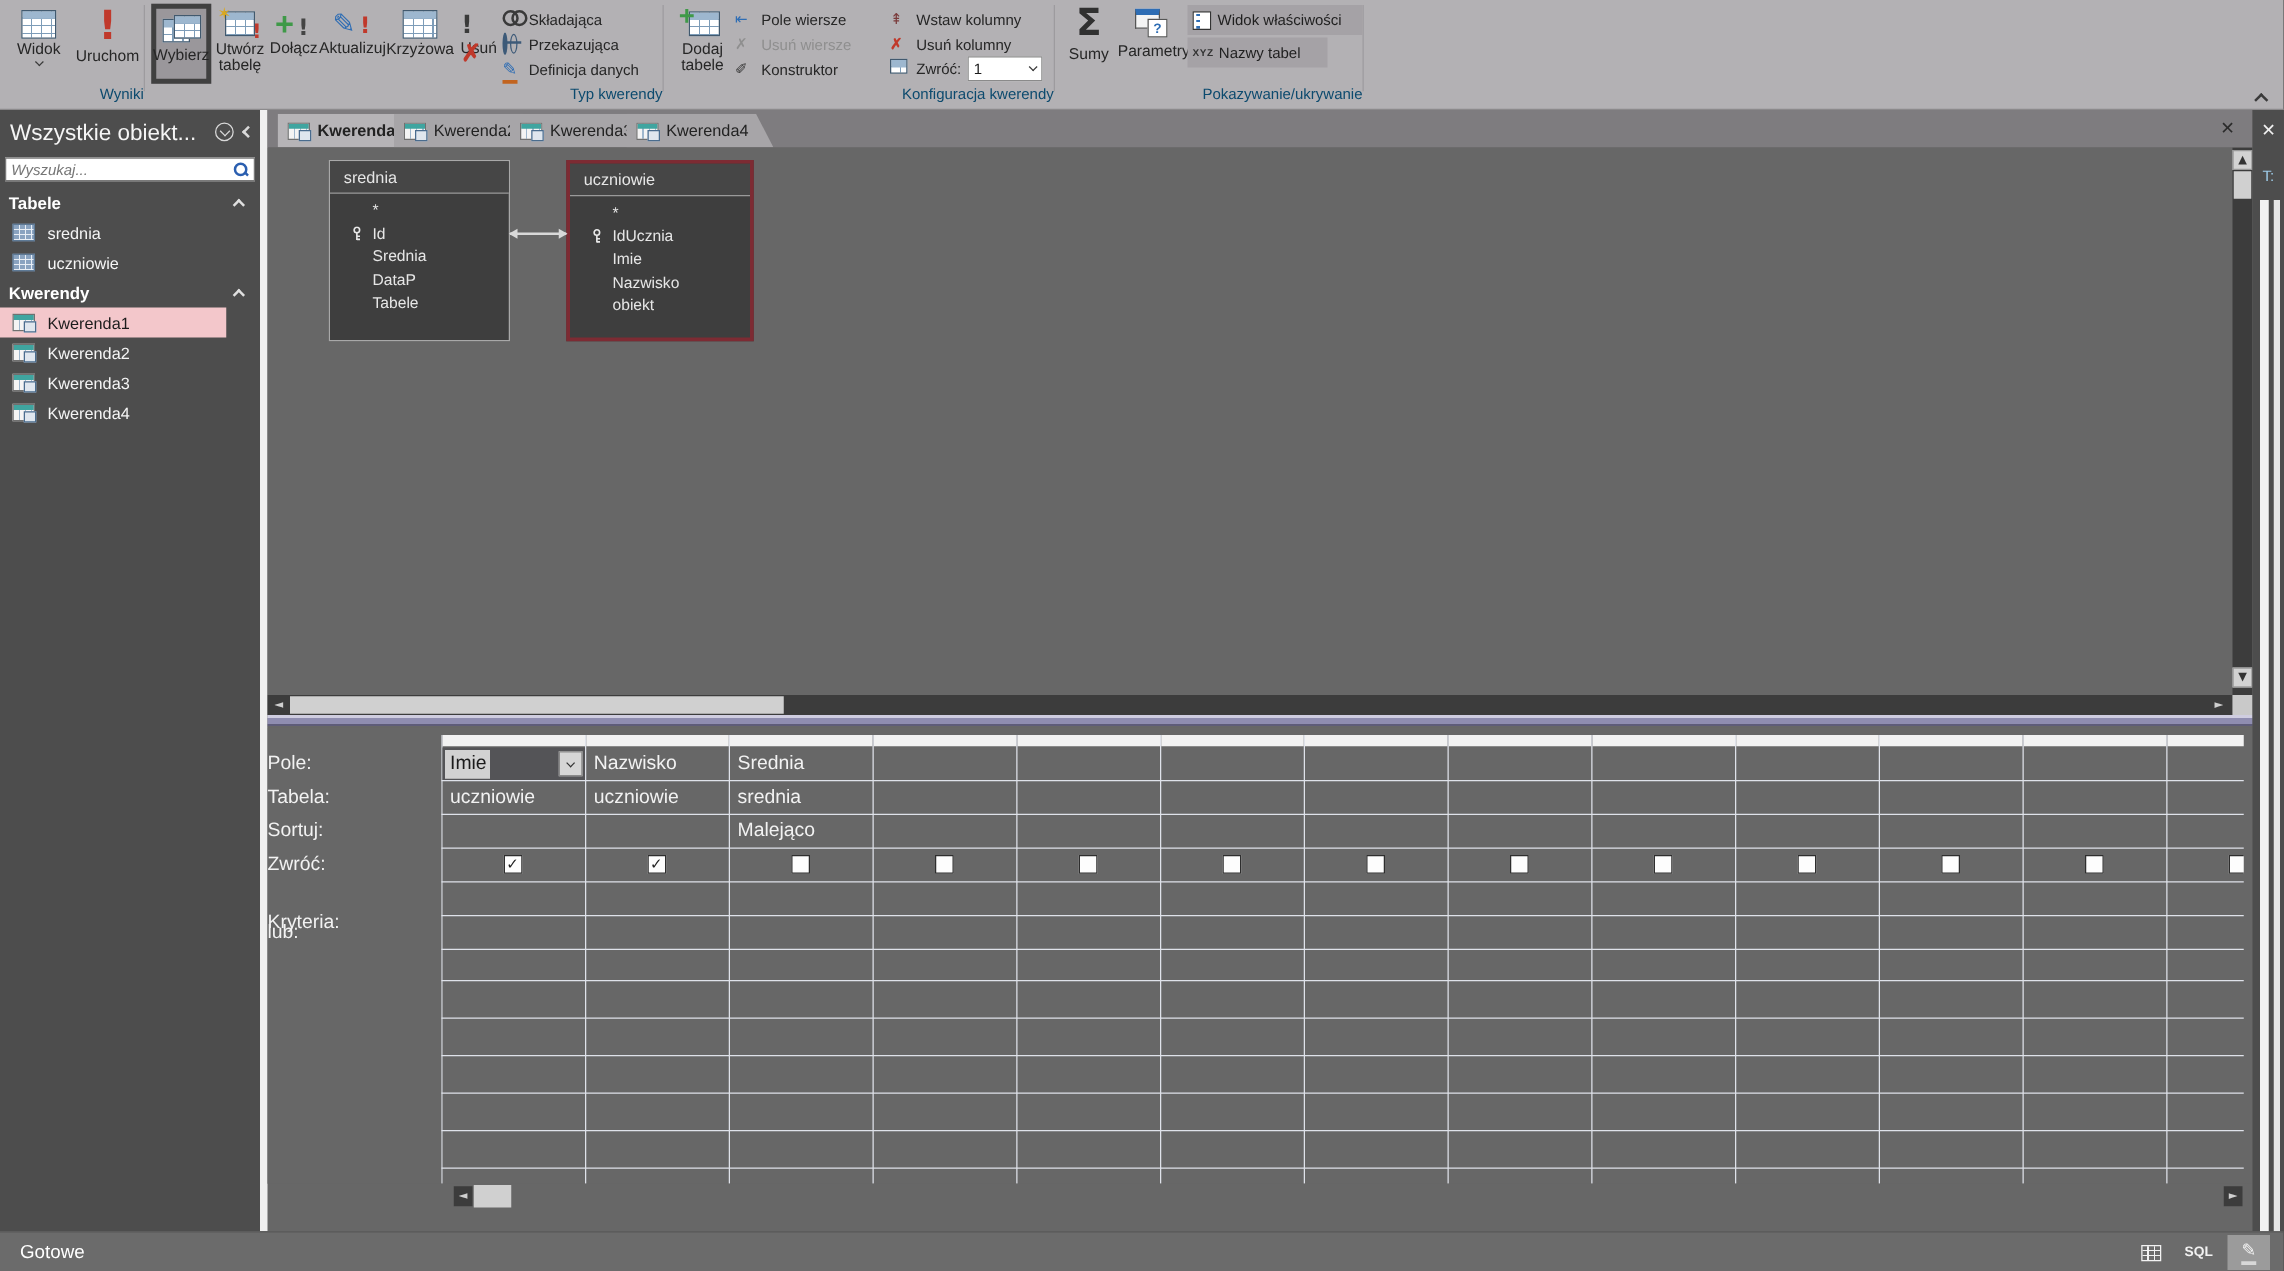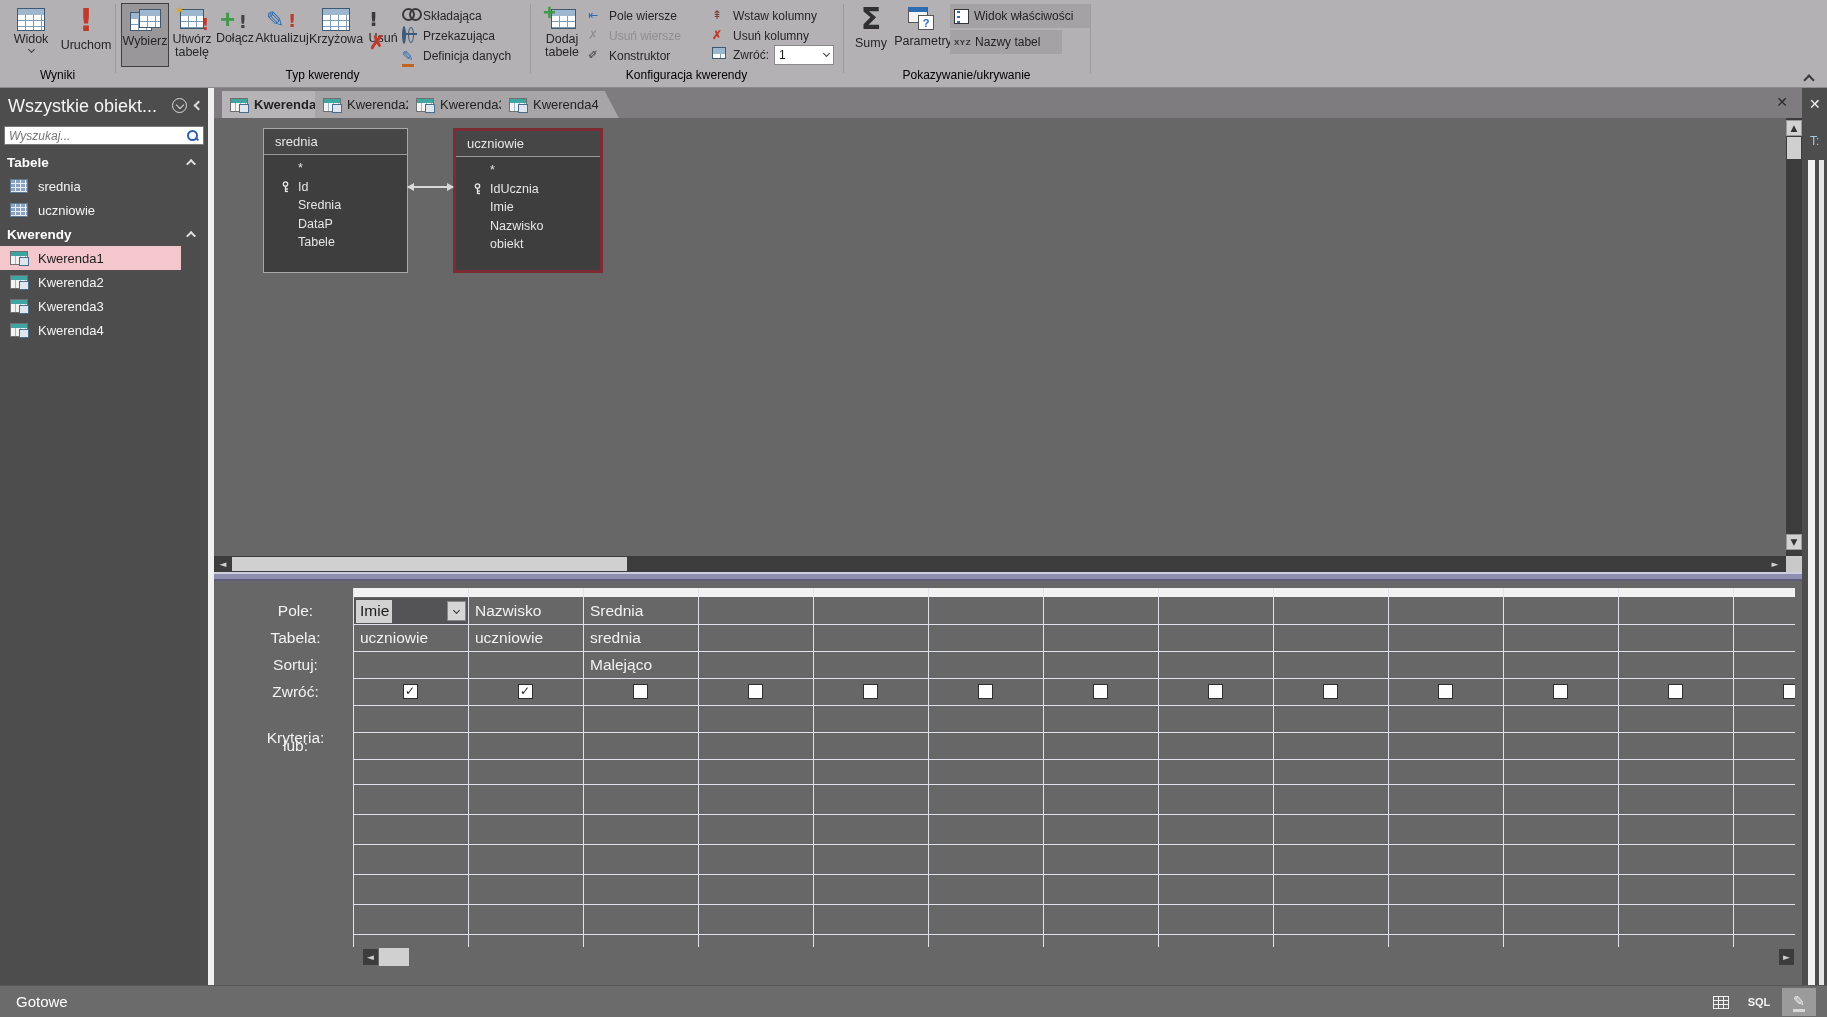--- a/index.html
+++ b/index.html
@@ -7,24 +7,24 @@
   #app {
     position:relative; width:1827px; height:1017px; overflow:hidden;
     font-family:"Liberation Sans", sans-serif; -webkit-font-smoothing:antialiased;
     background:#676767;
   }
   .abs { position:absolute; }
 
   
   #ribbon { left:0; top:0; width:1827px; height:88px; background:#b3b1b4; border-bottom:1px solid #8c8a8c; }
   .rib-sep { position:absolute; top:4px; bottom:14px; width:1px; background:#9d9b9e; }
-  .grp-label { position:absolute; top:68px; height:16px; font-size:12px; color:#000000; text-align:center; }
+  .grp-label { position:absolute; top:68px; height:16px; font-size:12px; color:#0c4a6e; text-align:right; }
   .bigbtn { position:absolute; top:3px; height:64px; display:flex; flex-direction:column; align-items:center; color:#262626; font-size:12.5px; cursor:default; }
   .bigbtn .lbl { margin-top:2px; line-height:13px; text-align:center; white-space:pre-line; }
-  .bigbtn.pressed { background:#9a979b; border:1px solid #404040; }
+  .bigbtn.pressed { background:#9a979b; border:4px solid #404040; }
   .smallbtn { position:absolute; height:19px; display:flex; align-items:center; font-size:12px; color:#262626; white-space:nowrap; }
   .smallbtn .si { width:17px; height:15px; margin-right:4px; position:relative; flex:none; }
   .smallbtn.disabled { color:#8f8f8f; }
   .hl-block { position:absolute; background:#a5a2a6; display:flex; align-items:center; font-size:12px; color:#1f1f1f; padding-left:4px; }
 
   
   .tbl-icon { position:relative; background:#fff; border:1px solid #41596e;
      background-image:
        linear-gradient(#9db7cf 0 0),
        repeating-linear-gradient(to right, transparent 0 7px, #7d9cb8 7px 8px),
@@ -82,21 +82,21 @@
   .sb-track { position:absolute; background:#3c3c3c; }
   .sb-btn { position:absolute; background:#3c3c3c; color:#cfcfcf; font-size:9px; display:flex; align-items:center; justify-content:center; font-family:"DejaVu Sans",sans-serif; }
   .sb-btn.light { background:#d2d2d2; color:#333; border:1px solid #9a9a9a; }
   .sb-thumb { position:absolute; background:#d0d0d0; }
 
   #splitter { left:214px; top:572px; width:1588px; height:10px;
      background:linear-gradient(#cfcde0 0 2.5px, #8f8db0 2.5px 7px, #5e5c78 7px 9px, #676767 9px); }
 
   
   #gridpane { left:214px; top:582px; width:1588px; height:365px; background:#676767; overflow:hidden; }
-  .row-label { position:absolute; left:0; width:133px; text-align:center; font-size:15.5px; color:#f2f2f2; height:27px; line-height:27px;padding-left:30px; }
+  .row-label { position:absolute; left:0; width:133px; text-align:left; font-size:15.5px; color:#f2f2f2; height:27px; line-height:27px; }
   #grid-cells { position:absolute; left:139px; top:0; width:1442px; height:365px; overflow:hidden; }
   .hdr-seg { position:absolute; top:6px; height:9px; background:#f2f2f2; }
   .vline { position:absolute; top:6px; width:1px; height:359px; background:#dfe2ea; }
   .hline { position:absolute; left:0; width:1500px; height:1px; background:#dfe2ea; }
   .gcell { position:absolute; height:27px; line-height:27px; font-size:15.5px; color:#f2f2f2; padding-left:7px; white-space:nowrap; overflow:hidden; }
   .gcheck { position:absolute; width:15px; height:15px; background:#fdfdfd; border:1px solid #2e2e2e; font-family:"DejaVu Sans",sans-serif; font-size:12px; line-height:13px; text-align:center; color:#222; }
   #pole-combo { position:absolute; height:26px; background:#545457; display:flex; align-items:center; }
   #pole-combo .sel-text { background:#d2d2d2; color:#1b1b1b; font-size:15.5px; padding:2px 3px 3px 4px; margin-left:2px; }
   #pole-combo .dd-btn { position:absolute; right:2px; top:3px; width:19px; height:20px; background:#d6d6d6; border:1px solid #898989; display:flex; align-items:center; justify-content:center; }
   #pole-combo .dd-btn .chev { width:5px; height:5px; border-color:#333; border-width:1.5px; margin-top:-2px; }

